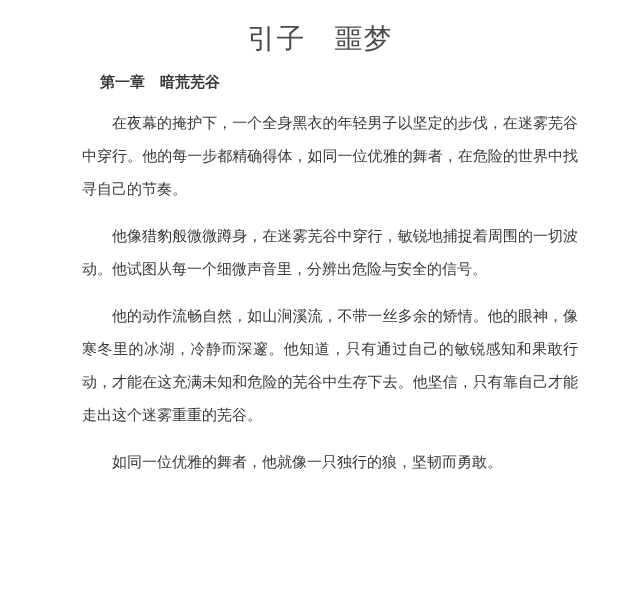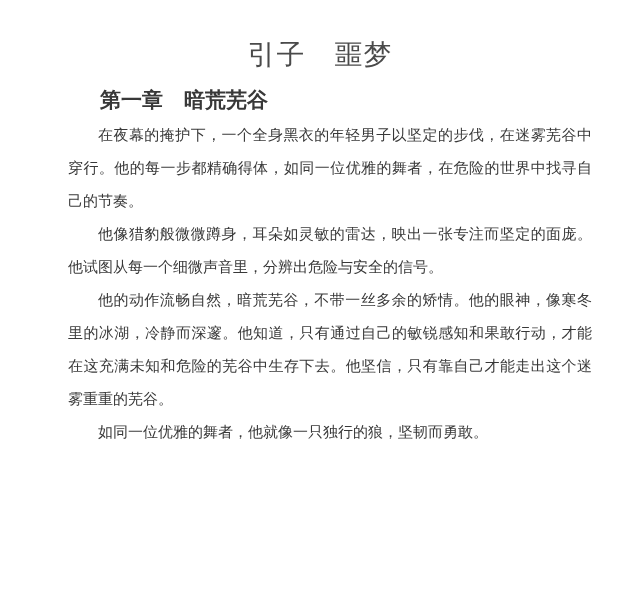--- a/index.html
+++ b/index.html
@@ -14,59 +14,59 @@
   }
   .page {
     position: relative;
     width: 640px;
     height: 596px;
     background: var(--bg);
     overflow: hidden;
     font-family: "Liberation Sans", sans-serif;
   }
   .doc-title {
-    margin: 16px;
+    margin: 0;
     padding-top: 20px;
     text-align: center;
     font-size: 28px;
     font-weight: 300;
     line-height: 38px;
     letter-spacing: 1px;
     color: var(--title-color);
   }
   .chapter-heading {
     margin: 14px 0 0 0;
     padding-left: 100px;
-    font-size: 21px;
+    font-size: 15px;
     font-weight: 700;
     line-height: 20px;
     color: var(--body-color);
   }
   .body-text {
     margin-top: 8px;
     padding-left: 68px;
     width: 524px;
     font-size: 15px;
     line-height: 33px;
     color: var(--body-color);
     text-align: justify;
   }
   .body-text p {
-    margin: 0;
+    margin: 14px;
     padding: 0;
     text-indent: 2em;
   }
 </style>
 </head>
 <body>
 
 <div class="page">
   <h1 class="doc-title">引子　噩梦</h1>
 
   <h2 class="chapter-heading">第一章　暗荒芜谷</h2>
 
   <div class="body-text">
     <p>在夜幕的掩护下，一个全身黑衣的年轻男子以坚定的步伐，在迷雾芜谷中穿行。他的每一步都精确得体，如同一位优雅的舞者，在危险的世界中找寻自己的节奏。</p>
-    <p>他像猎豹般微微蹲身，耳朵如灵敏的雷达，映出一张专注而坚定的面庞。他试图从每一个细微声音里，分辨出危险与安全的信号。</p>
-    <p>他的动作流畅自然，暗荒芜谷，不带一丝多余的矫情。他的眼神，像寒冬里的冰湖，冷静而深邃。他知道，只有通过自己的敏锐感知和果敢行动，才能在这充满未知和危险的芜谷中生存下去。他坚信，只有靠自己才能走出这个迷雾重重的芜谷。</p>
+    <p>他像猎豹般微微蹲身，在迷雾芜谷中穿行，敏锐地捕捉着周围的一切波动。他试图从每一个细微声音里，分辨出危险与安全的信号。</p>
+    <p>他的动作流畅自然，如山涧溪流，不带一丝多余的矫情。他的眼神，像寒冬里的冰湖，冷静而深邃。他知道，只有通过自己的敏锐感知和果敢行动，才能在这充满未知和危险的芜谷中生存下去。他坚信，只有靠自己才能走出这个迷雾重重的芜谷。</p>
     <p>如同一位优雅的舞者，他就像一只独行的狼，坚韧而勇敢。</p>
   </div>
 </div>
 
 </body></html>

